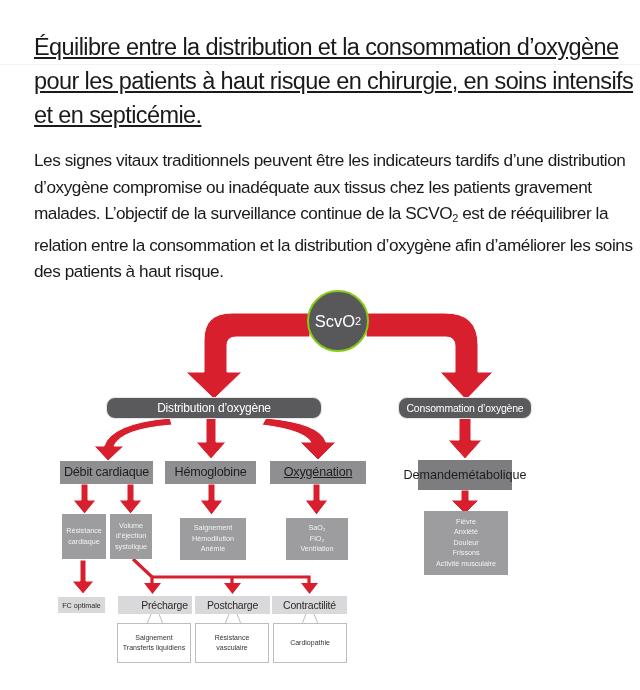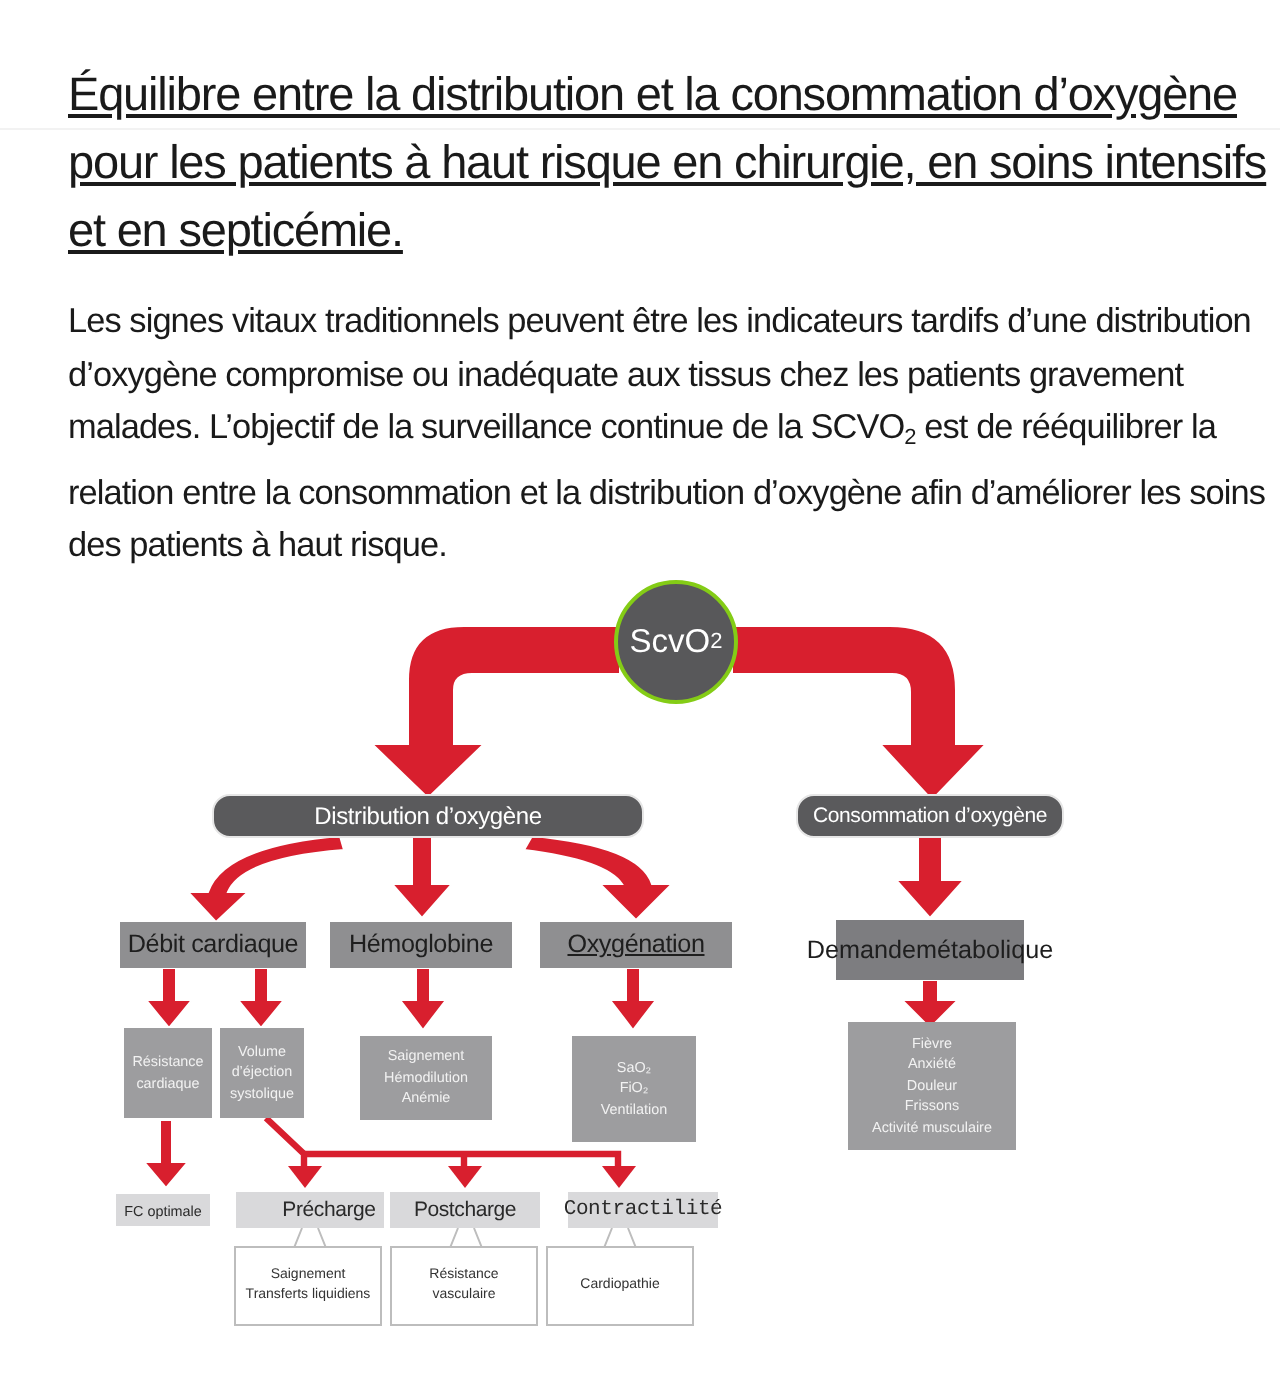--- a/index.html
+++ b/index.html
@@ -109,21 +109,21 @@
 <div class="node box-sm" style="left:110px;top:514px;width:42px;height:45px;">
   <span>Volume</span>
   <span>d’éjection</span>
   <span>systolique</span>
 </div>
 <div class="node box-sm" style="left:180px;top:518px;width:66px;height:42px;">
   <span>Saignement</span>
   <span>Hémodilution</span>
   <span>Anémie</span>
 </div>
-<div class="node box-sm" style="left:286px;top:518px;width:62px;height:53px;">
+<div class="node box-sm" style="left:286px;top:518px;width:62px;height:42px;">
   <span>SaO₂</span>
   <span>FiO₂</span>
   <span>Ventilation</span>
 </div>
 <div class="node box-sm" style="left:424px;top:511px;width:84px;height:64px;">
   <span>Fièvre</span>
   <span>Anxiété</span>
   <span>Douleur</span>
   <span>Frissons</span>
   <span>Activité musculaire</span>
@@ -131,21 +131,21 @@
 
 <div class="node box-light-sm" style="left:58px;top:597px;width:47px;height:16px;">
   <span>FC optimale</span>
 </div>
 <div class="node box-light" style="left:118px;top:596px;width:74px;height:18px;padding-left:19px;">
   <span>Précharge</span>
 </div>
 <div class="node box-light" style="left:195px;top:596px;width:75px;height:18px;">
   <span>Postcharge</span>
 </div>
-<div class="node box-light" style="left:284px;top:596px;width:75px;height:18px;font-family:Liberation Mono, monospace;">
+<div class="node box-light" style="left:272px;top:596px;width:75px;height:18px;">
   <span>Contractilité</span>
 </div>
 
 <div class="node callout" style="left:117px;top:623px;width:74px;height:40px;">
   <span>Saignement</span>
   <span>Transferts liquidiens</span>
 </div>
 <div class="node callout" style="left:195px;top:623px;width:74px;height:40px;">
   <span>Résistance</span>
   <span>vasculaire</span>

